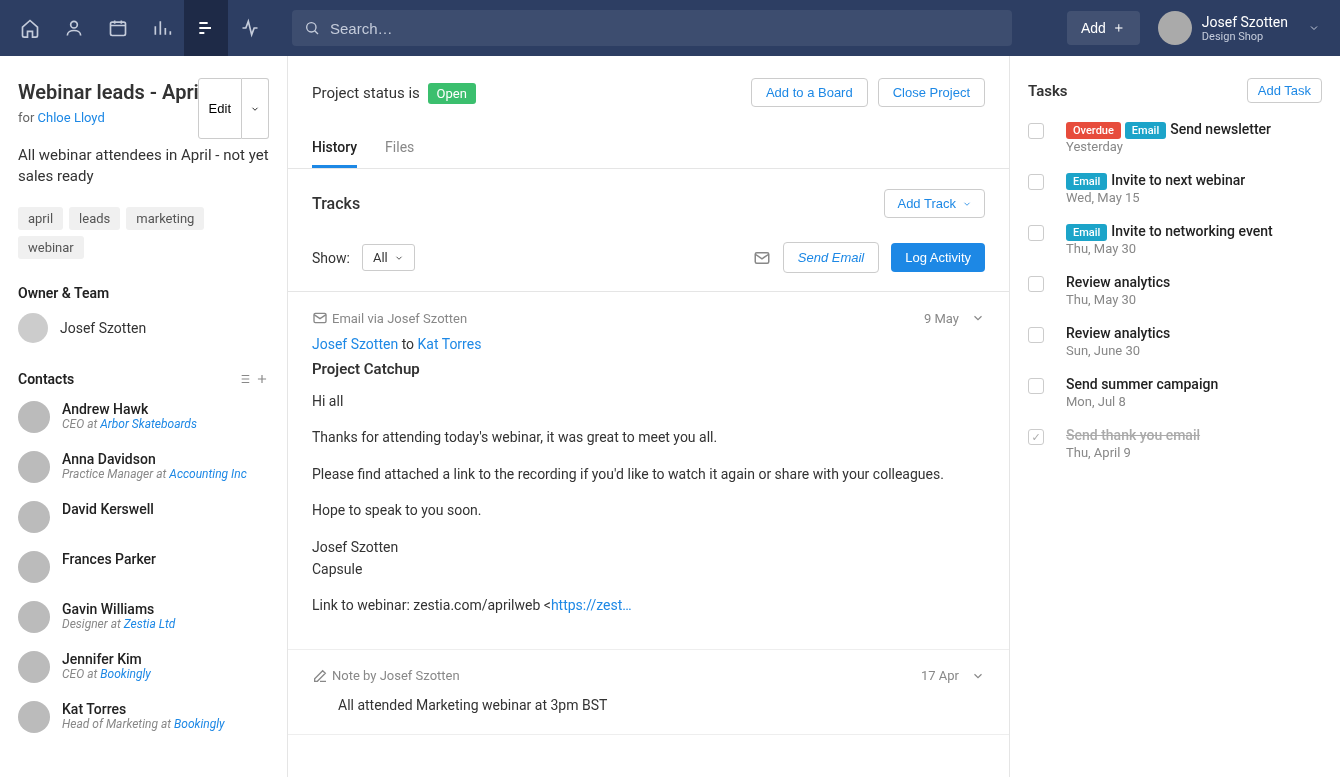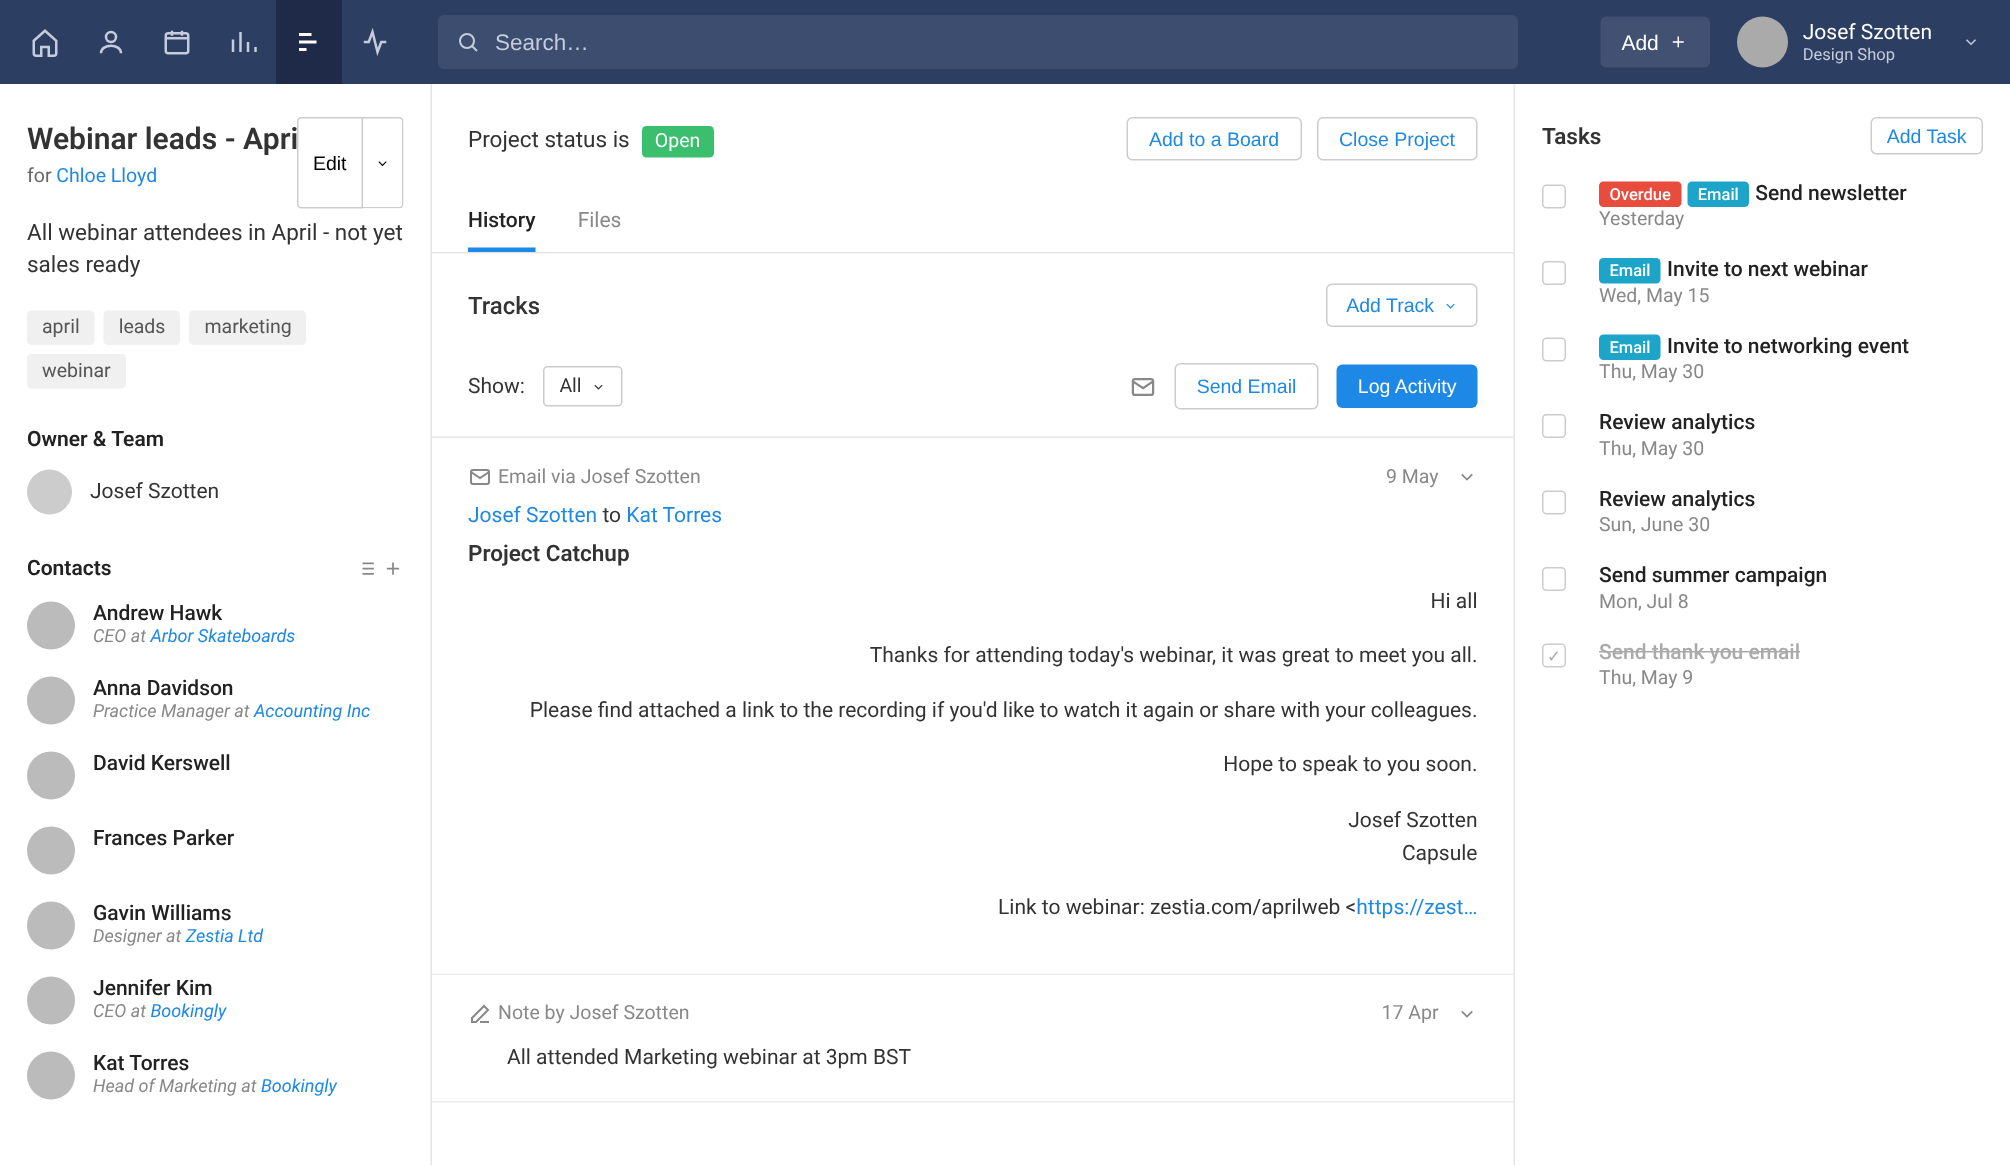--- a/index.html
+++ b/index.html
@@ -56,31 +56,31 @@
 .tracks { padding: 20px 24px 16px 24px; display:flex; justify-content:space-between; align-items:center; }
 .tracks h3 { font-size:16px; font-weight:500; }
 .btn-outline-caret { border:1px solid #ccc; background:#fff; color:#1d88e5; padding:6px 12px; border-radius:4px; font-size:13px; cursor:pointer; display:flex; align-items:center; gap:6px; }
 
 .filter-row { padding: 8px 24px 18px 24px; display:flex; align-items:center; gap:12px; border-bottom:1px solid #e5e5e5; }
 .filter-row .show-label { font-size:14px; }
 .filter-select { border:1px solid #ccc; padding:5px 10px; border-radius:3px; font-size:13px; cursor:pointer; display:flex; gap:6px; align-items:center; }
 .filter-row .spacer { flex:1; }
 .filter-row .env-icon { color:#888; cursor:pointer; }
 .btn-primary { background:#1d88e5; color:#fff; border:none; padding:7px 14px; border-radius:4px; font-size:13px; cursor:pointer; }
-.btn-text { background:#fff; color:#1d88e5; border:1px solid #ccc; padding:7px 14px; border-radius:4px; font-size:13px; cursor:pointer; }
+.btn-text { background:#fff; color:#1d88e5; border:1px solid #ccc; padding:7px 14px; border-radius:4px; font-size:13px; cursor:pointer;font-style:italic; }
 
 .activity { padding: 18px 24px; border-bottom:1px solid #eee; }
 .activity-header { display:flex; align-items:center; gap:4px; color:#888; font-size:13px; margin-bottom:10px; }
 .activity-header .date { margin-left:auto; margin-right:8px; }
 .activity-header .caret { cursor:pointer; }
 .activity .from-to { font-size:14px; margin-bottom:8px; }
 .activity .from-to a { color:#1d88e5; text-decoration:none; }
 .activity .subject { font-size:15px; font-weight:600; margin-bottom:12px; }
 .activity .body { font-size:14px; line-height:1.6; color:#333; }
-.activity .body p { margin-bottom:14px;text-align:right; }
+.activity .body p { margin-bottom:14px; }
 .activity .body a { color:#1d88e5; text-decoration:none; }
 
 .rightbar { width: 330px; padding: 22px 18px; overflow-y:auto; }
 .rightbar .tasks-header { display:flex; justify-content:space-between; align-items:center; margin-bottom:18px; }
 .rightbar .tasks-header h3 { font-size:15px; font-weight:600; }
 .task { display:flex; gap:22px; margin-bottom:18px; align-items:flex-start; }
 .task .cb { width:16px; height:16px; border:1px solid #ccc; border-radius:3px; margin-top:2px; flex-shrink:0; cursor:pointer; display:flex; align-items:center; justify-content:center; }
 .task.done .cb { color:#aaa; font-size:11px; }
 .task.done .task-title { text-decoration:line-through; color:#aaa; }
 .task .task-main { flex:1; }
@@ -390,18 +390,18 @@
           <div class="cb"></div>
           <div class="task-main">
             <div class="task-title">Send summer campaign</div>
             <div class="task-date">Mon, Jul 8</div>
           </div>
         </div>
         <div class="task done">
           <div class="cb">✓</div>
           <div class="task-main">
             <div class="task-title">Send thank you email</div>
-            <div class="task-date">Thu, May 9</div>
+            <div class="task-date">Thu, April 9</div>
           </div>
         </div>
       </div>
   </div>
 </div>
 
 </body></html>

